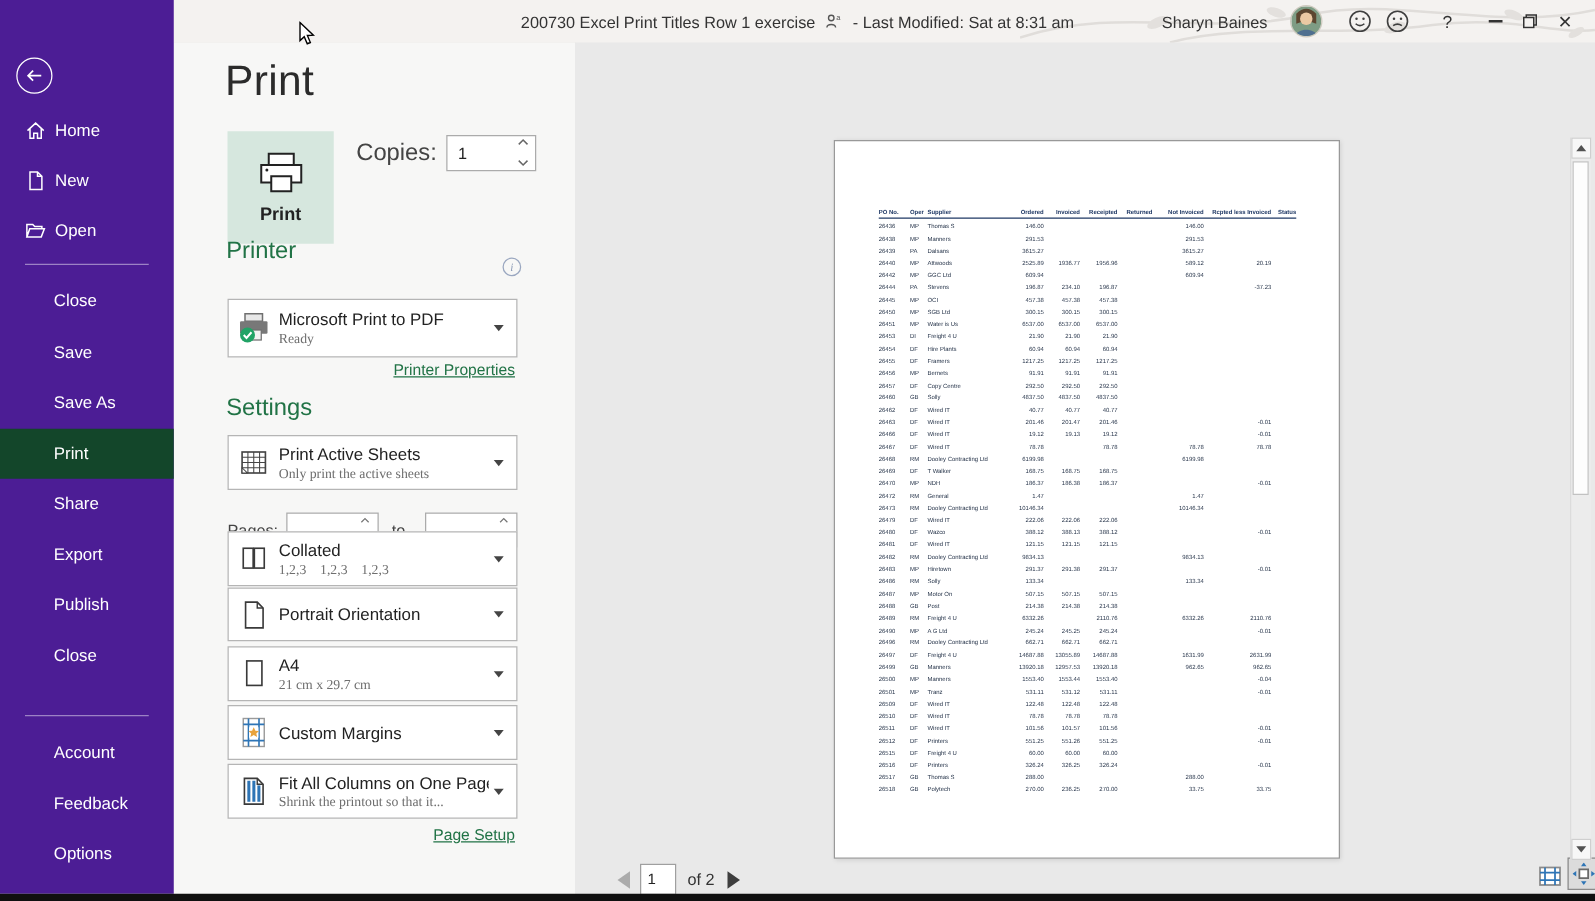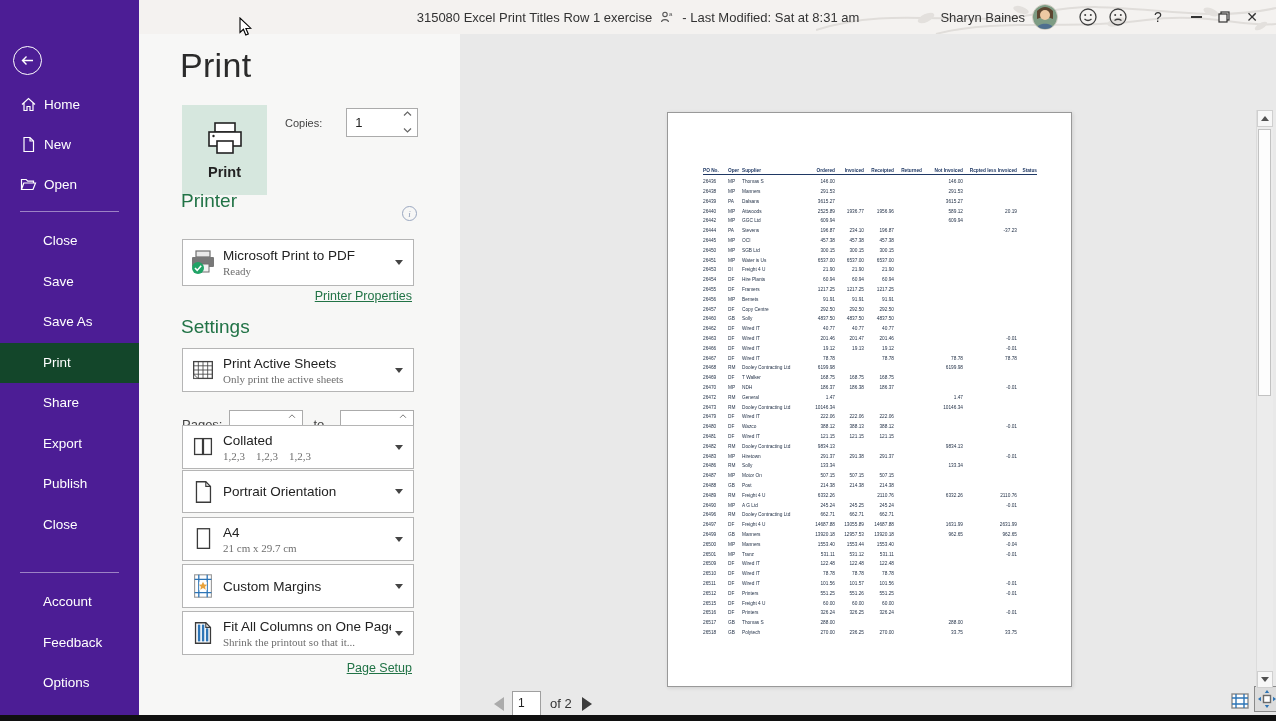--- a/index.html
+++ b/index.html
@@ -6,21 +6,21 @@
   body{
     width:1276px;height:721px;position:relative;overflow:hidden;
     font-family:"Liberation Sans",sans-serif;background:#e9e9e9;
     -webkit-font-smoothing:antialiased;
   }
   
   .titlebar{position:absolute;left:0;top:0;width:1276px;height:34px;background:#f4f2f0;z-index:2;}
   .deco{position:absolute;right:0;top:0;height:34px;width:460px;opacity:.7;pointer-events:none;}
   .title-center{position:absolute;left:0;top:0;width:100%;height:34px;display:flex;align-items:center;justify-content:center;gap:8px;font-size:13px;color:#333;}
   .tb-right{position:absolute;right:10px;top:0;height:34px;display:flex;align-items:center;z-index:3;}
-  .username{font-size:13px;color:#333;margin-right:7px;}
+  .username{font-size:13px;color:#333;margin-right:18px;}
   .avatar{width:24px;height:24px;border-radius:50%;overflow:hidden;margin-right:16px;border:1px solid #cfcabf;}
   .tb-btn{width:28px;height:30px;display:flex;align-items:center;justify-content:center;color:#333;font-size:13px;cursor:default;}
   .emoji{margin-right:2px;}
   .help{font-size:14px;margin:0 10px;}
   .win-min-bar{width:11px;height:1.6px;background:#333;}
   .win-close{font-size:14px;}
   
   .sidebar{position:absolute;left:0;top:0;width:139px;height:715px;background:#4c1d95;z-index:5;color:#fff;}
   .back-btn{position:absolute;left:13px;top:46px;width:27px;height:27px;border:1.6px solid #fff;border-radius:50%;display:flex;align-items:center;justify-content:center;}
   .nav-top{position:absolute;left:0;top:84px;width:139px;}
@@ -31,21 +31,21 @@
   .menu-item{height:40.5px;line-height:40.5px;padding-left:43px;font-size:13.5px;color:#fff;}
   .menu-item.active{background:#13462a;}
   .menu-bottom{position:absolute;left:0;top:582px;width:139px;}
   .sb-divider2{position:absolute;left:20px;right:20px;top:572px;border-top:1px solid rgba(255,255,255,.45);}
   
   .settings-pane{position:absolute;left:139px;top:34px;width:321px;height:682px;background:#f7f7f6;border-right:1px solid #d4d4d2;}
   .page-title{position:absolute;left:41px;top:12px;font-size:34px;color:#2b2b2b;font-weight:400;letter-spacing:.3px;}
   .print-btn{position:absolute;left:43px;top:71px;width:85px;height:90px;background:#d6e7de;display:flex;flex-direction:column;align-items:center;justify-content:center;cursor:pointer;}
   .print-btn .plabel{font-size:14.5px;font-weight:bold;color:#222;margin-top:7px;}
   .copies-row{position:absolute;left:146px;top:74px;display:flex;align-items:center;}
-  .copies-label{font-size:11px;color:#444;margin-right:24px;}
+  .copies-label{font-size:19px;color:#444;margin-right:8px;}
   .spinbox{position:relative;width:70px;height:27px;background:#fff;border:1px solid #ababab;}
   .spinbox input{position:absolute;left:6px;top:1px;width:44px;height:23px;border:none;outline:none;font-size:13px;font-family:"Liberation Sans",sans-serif;color:#222;background:transparent;}
   .spin-arrows{position:absolute;right:4px;top:2px;width:12px;height:22px;display:flex;flex-direction:column;justify-content:space-between;align-items:center;}
   .sec-head{position:absolute;font-size:19px;color:#217346;font-weight:400;}
   .info-icon{position:absolute;left:263px;top:172px;width:13px;height:13px;border:1px solid #9aa7c0;border-radius:50%;color:#8b9ab5;font-size:9px;font-family:"Liberation Serif",serif;font-style:italic;display:flex;align-items:center;justify-content:center;}
   .select-box{position:absolute;left:43px;width:230px;background:#fff;border:1px solid #b5b5b5;display:flex;align-items:center;cursor:pointer;}
   .select-box .ic{width:40px;flex:none;display:flex;align-items:center;justify-content:center;}
   .dd-texts{flex:1;min-width:0;}
   .dd-title{font-size:13.5px;color:#222;white-space:nowrap;overflow:hidden;}
   .dd-sub{font-size:11px;color:#6e6e6e;white-space:pre;overflow:hidden;margin-top:2px;font-family:Liberation Serif, serif;}
@@ -106,21 +106,21 @@
     </g>
     <g fill="#dcd9d5">
       <ellipse cx="110" cy="18" rx="9" ry="4" transform="rotate(-25 110 18)"></ellipse>
       <ellipse cx="205" cy="10" rx="8" ry="3.5" transform="rotate(18 205 10)"></ellipse>
       <ellipse cx="300" cy="22" rx="9" ry="4" transform="rotate(-18 300 22)"></ellipse>
       <ellipse cx="395" cy="12" rx="8" ry="3.5" transform="rotate(22 395 12)"></ellipse>
       <ellipse cx="445" cy="26" rx="7" ry="3" transform="rotate(-30 445 26)"></ellipse>
     </g>
   </svg>
   <div class="title-center">
-    <span>315080 Excel Print Titles Row 1 exercise</span>
+    <span>200730 Excel Print Titles Row 1 exercise</span>
     <svg width="14" height="14" viewBox="0 0 14 14">
       <circle cx="5" cy="4.4" r="2.2" fill="none" stroke="#555" stroke-width="1.1"></circle>
       <path d="M1.5 12 C1.8 8.8 8.2 8.8 8.5 12" fill="none" stroke="#555" stroke-width="1.1"></path>
       <text x="9" y="6.2" font-size="6" fill="#555" font-family="Liberation Sans, sans-serif">a</text>
     </svg>
     <span>-  Last Modified: Sat at 8:31 am</span>
   </div>
   <div class="tb-right">
     <span class="username">Sharyn Baines</span>
     <span class="avatar">

